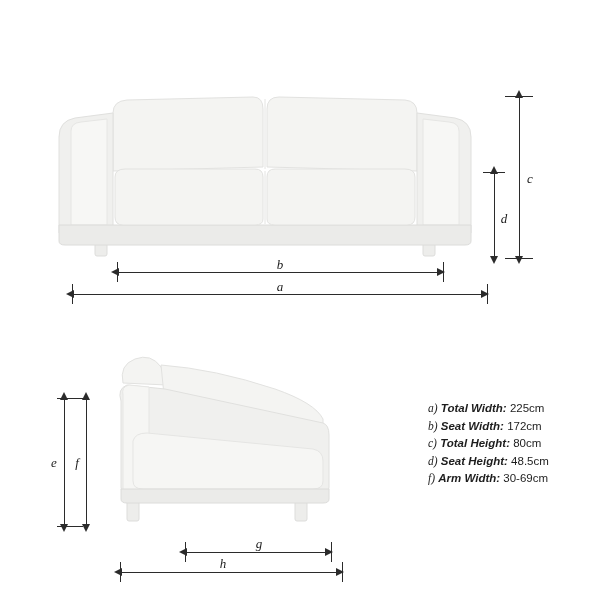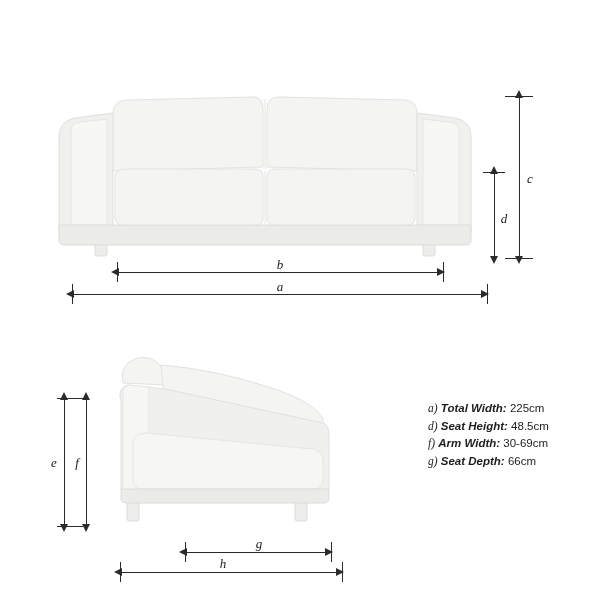--- a/index.html
+++ b/index.html
@@ -200,29 +200,34 @@
   <div class="abs tick-v" style="left:342px; top:562px; height:20px;"></div>
   <div class="abs dim-label" style="left:216px; top:557px; width:14px;">h</div>
 
   <div class="legend">
     <div class="legend-row">
       <span class="legend-key">a)</span>
       <span class="legend-name">Total Width:</span>
       <span class="legend-val">225cm</span>
     </div>
     <div class="legend-row">
+      <span class="legend-key">b)</span>
+      <span class="legend-name">Seat Width:</span>
+      <span class="legend-val">172cm</span>
+    </div>
+    <div class="legend-row">
+      <span class="legend-key">c)</span>
+      <span class="legend-name">Total Height:</span>
+      <span class="legend-val">80cm</span>
+    </div>
+    <div class="legend-row">
       <span class="legend-key">d)</span>
       <span class="legend-name">Seat Height:</span>
       <span class="legend-val">48.5cm</span>
     </div>
     <div class="legend-row">
       <span class="legend-key">f)</span>
       <span class="legend-name">Arm Width:</span>
       <span class="legend-val">30-69cm</span>
     </div>
-    <div class="legend-row">
-      <span class="legend-key">g)</span>
-      <span class="legend-name">Seat Depth:</span>
-      <span class="legend-val">66cm</span>
-    </div>
   </div>
 
 </div>
 
 </body></html>

